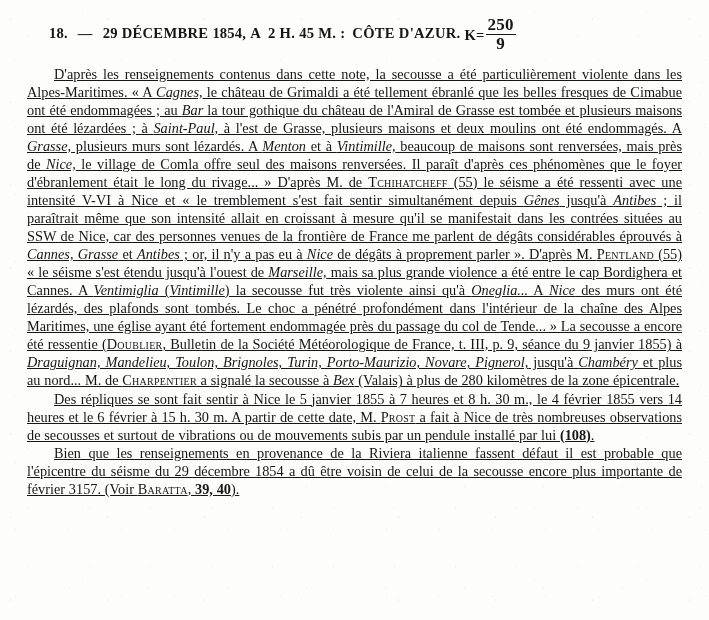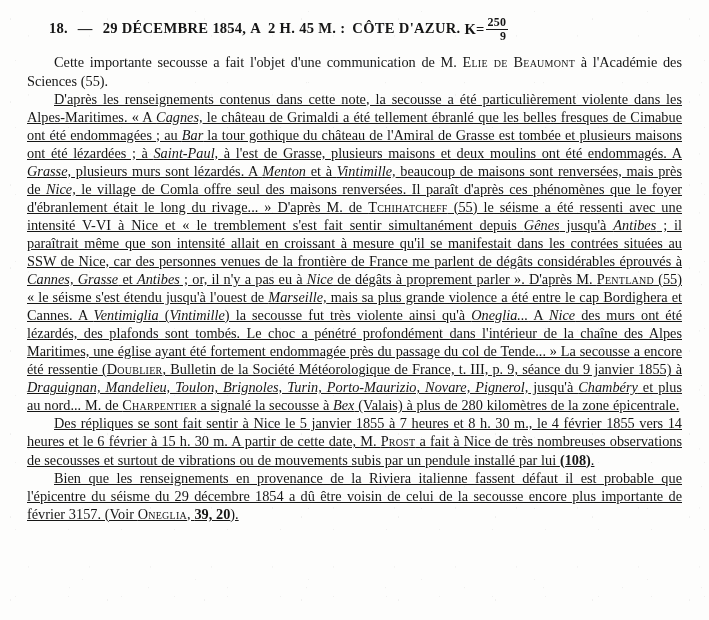--- a/index.html
+++ b/index.html
@@ -49,23 +49,23 @@
   .sp2 { display: inline-block; width: 7px; }
 
   .kgroup {
     display: inline-block;
     vertical-align: middle;
     white-space: nowrap;
   }
   .frac {
     display: inline-block;
     vertical-align: -0.55em;
-    text-align: right;
+    text-align: center;
     line-height: 1.02;
-    font-size: 12px;
+    font-size: 17px;
     font-weight: 700;
     margin-left: 1px;
   }
   .frac .numer { display: block; padding: 0 2px; }
   .frac .bar {
     display: block;
     border-top: 1.6px solid #161616;
     margin: 0.5px 0;
   }
   .frac .denom { display: block; padding: 0 2px; }
@@ -109,20 +109,19 @@
 </head>
 <body>
 
 <div id="page">
   <div class="col">
 
     <div class="heading">
       <span class="num">18.</span><span class="sp2"></span><span class="dash">—</span><span class="sp2"></span><span class="num">29</span><span class="sp"></span><span class="sc">DÉCEMBRE</span><span class="sp"></span><span class="num">1854,</span><span class="sp"></span><span class="sc">A</span><span class="sp2"></span><span class="num">2</span><span class="sp"></span><span class="sc">H.</span><span class="sp"></span><span class="num">45</span><span class="sp"></span><span class="sc">M. :</span><span class="sp2"></span><span class="sc">CÔTE D'AZUR.</span><span class="sp"></span><span class="kgroup"><span>K</span><span>=</span><span class="frac"><span class="numer">250</span><span class="bar"></span><span class="denom">9</span></span></span>
     </div>
 
-    <p class="para"><span>Cette importante secousse a fait l'objet d'une communication de M. </span><span class="sc-name">Elie de Beaumont</span><span> à l'Académie des Sciences (55).</span></p>
     <p class="para gap"><span>D'après les renseignements contenus dans cette note, la secousse a été particulièrement violente dans les Alpes-Maritimes. « A </span><i>Cagnes,</i><span> le château de Grimaldi a été tellement ébranlé que les belles fresques de Cimabue ont été endommagées ; au </span><i>Bar</i><span> la tour gothique du château de l'Amiral de Grasse est tombée et plusieurs maisons ont été lézardées ; à </span><i>Saint-Paul,</i><span> à l'est de Grasse, plusieurs maisons et deux moulins ont été endommagés. A </span><i>Grasse,</i><span> plusieurs murs sont lézardés. A </span><i>Menton</i><span> et à </span><i>Vintimille,</i><span> beaucoup de maisons sont renversées, mais près de </span><i>Nice,</i><span> le village de Comla offre seul des maisons renversées. Il paraît d'après ces phénomènes que le foyer d'ébranlement était le long du rivage... » D'après M. de </span><span class="sc-name">Tchihatcheff</span><span> (55) le séisme a été ressenti avec une intensité V-VI à Nice et « le tremblement s'est fait sentir simultanément depuis </span><i>Gênes</i><span> jusqu'à </span><i>Antibes</i><span> ; il paraîtrait même que son intensité allait en croissant à mesure qu'il se manifestait dans les contrées situées au SSW de Nice, car des personnes venues de la frontière de France me parlent de dégâts considérables éprouvés à </span><i>Cannes, Grasse</i><span> et </span><i>Antibes</i><span> ; or, il n'y a pas eu à </span><i>Nice</i><span> de dégâts à proprement parler ». D'après M. </span><span class="sc-name">Pentland</span><span> (55) « le séisme s'est étendu jusqu'à l'ouest de </span><i>Marseille,</i><span> mais sa plus grande violence a été entre le cap Bordighera et Cannes. A </span><i>Ventimiglia</i><span> (</span><i>Vintimille</i><span>) la secousse fut très violente ainsi qu'à </span><i>Oneglia...</i><span> A </span><i>Nice</i><span> des murs ont été lézardés, des plafonds sont tombés. Le choc a pénétré profondément dans l'intérieur de la chaîne des Alpes Maritimes, une église ayant été fortement endommagée près du passage du col de Tende... » La secousse a encore été ressentie (</span><span class="sc-name">Doublier</span><span>, Bulletin de la Société Météorologique de France, t. III, p. 9, séance du 9 janvier 1855) à </span><i>Draguignan, Mandelieu, Toulon, Brignoles, Turin, Porto-Maurizio, Novare, Pignerol,</i><span> jusqu'à </span><i>Chambéry</i><span> et plus au nord... M. de </span><span class="sc-name">Charpentier</span><span> a signalé la secousse à </span><i>Bex</i><span> (Valais) à plus de 280 kilomètres de la zone épicentrale.</span></p>
     <p class="para gap"><span>Des répliques se sont fait sentir à Nice le 5 janvier 1855 à 7 heures et 8 h. 30 m., le 4 février 1855 vers 14 heures et le 6 février à 15 h. 30 m. A partir de cette date, M. </span><span class="sc-name">Prost</span><span> a fait à Nice de très nombreuses observations de secousses et surtout de vibrations ou de mouvements subis par un pendule installé par lui </span><span class="b">(108)</span><span>.</span></p>
-    <p class="para gap"><span>Bien que les renseignements en provenance de la Riviera italienne fassent défaut il est probable que l'épicentre du séisme du 29 décembre 1854 a dû être voisin de celui de la secousse encore plus importante de février 3157. (Voir </span><span class="sc-name">Oneglia</span><span>, </span><span class="b">39, 20</span><span>).</span></p>
+    <p class="para gap"><span>Bien que les renseignements en provenance de la Riviera italienne fassent défaut il est probable que l'épicentre du séisme du 29 décembre 1854 a dû être voisin de celui de la secousse encore plus importante de février 3157. (Voir </span><span class="sc-name">Baratta</span><span>, </span><span class="b">39, 40</span><span>).</span></p>
 
   </div>
   <div class="speckle"></div>
 </div>
 
 </body></html>

